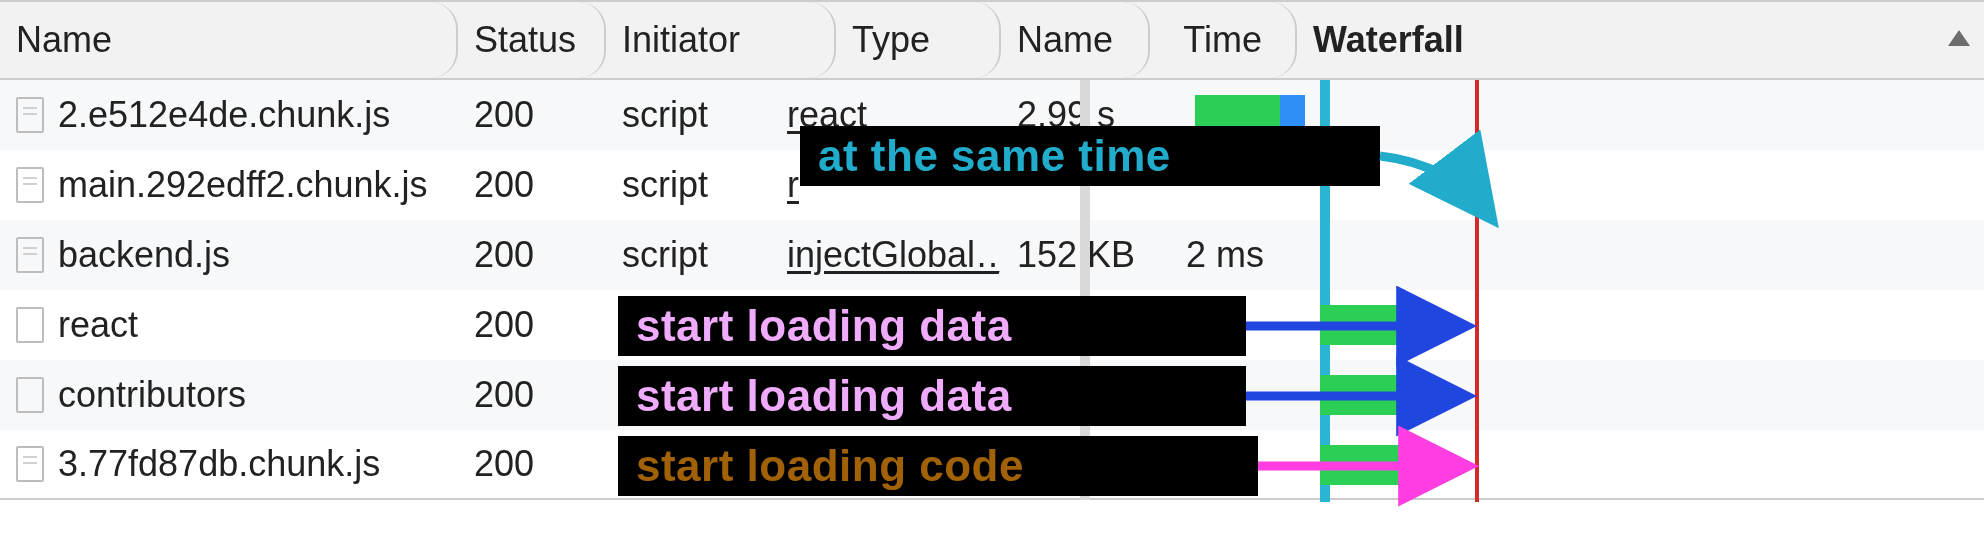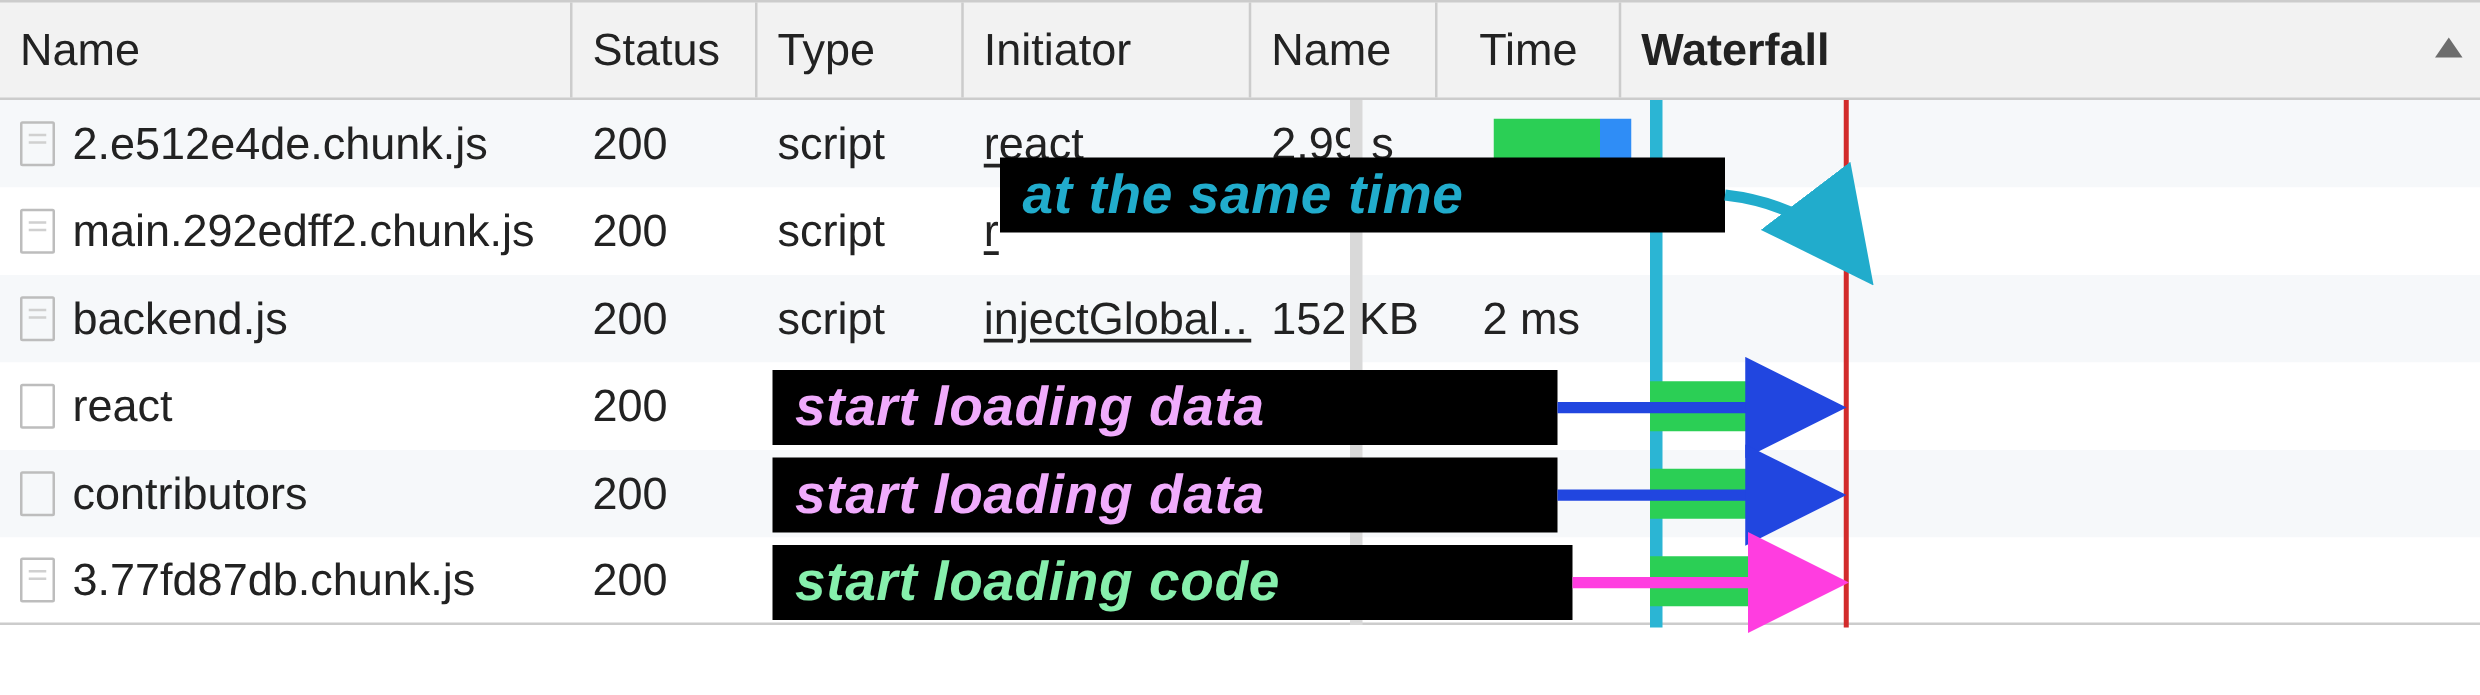--- a/index.html
+++ b/index.html
@@ -32,20 +32,21 @@
   .row.last { border-bottom: 2px solid #ccc; }
 
   .cell {
     height: 100%;
     display: flex;
     align-items: center;
     padding: 0 12px 0 16px;
     white-space: nowrap;
     overflow: hidden;
     text-overflow: ellipsis;
+    border-radius: 27px;
   }
   .thead-row .cell {
     border-right: 2px solid #ccc;
     color: #222;
   }
 
   .col-name      { width: 458px; flex: 0 0 458px; }
   .col-status    { width: 148px; flex: 0 0 148px; }
   .col-type      { width: 165px; flex: 0 0 165px; }
   .col-initiator { width: 230px; flex: 0 0 230px; }
@@ -135,42 +136,41 @@
   }
   .anno-box {
     position: absolute;
     background: #000;
     height: 60px;
     display: flex;
     align-items: center;
   }
   .anno-text {
     font-weight: 800;
-    font-style: italic;
     font-size: 44px;
     letter-spacing: 0.5px;
     padding-left: 18px;
     white-space: nowrap;
   }
   .c-cyan   { color: #21accc; }
   .c-blue   { color: #f0abfc; }
-  .c-magenta{ color: #86efac; }
+  .c-magenta{ color: #a16207; }
 
   svg.arrow { position: absolute; overflow: visible; }
 </style>
 </head>
 <body>
 
 <div class="table">
 
   <div class="thead-row">
     <div class="cell col-name">Name</div>
     <div class="cell col-status">Status</div>
+    <div class="cell col-initiator">Initiator</div>
     <div class="cell col-type">Type</div>
-    <div class="cell col-initiator">Initiator</div>
     <div class="cell col-size">Name</div>
     <div class="cell col-time">Time</div>
     <div class="cell col-waterfall">
       <span>Waterfall</span>
       <span class="sort-tri"></span>
     </div>
   </div>
 
   <div class="row">
     <div class="cell col-name">

